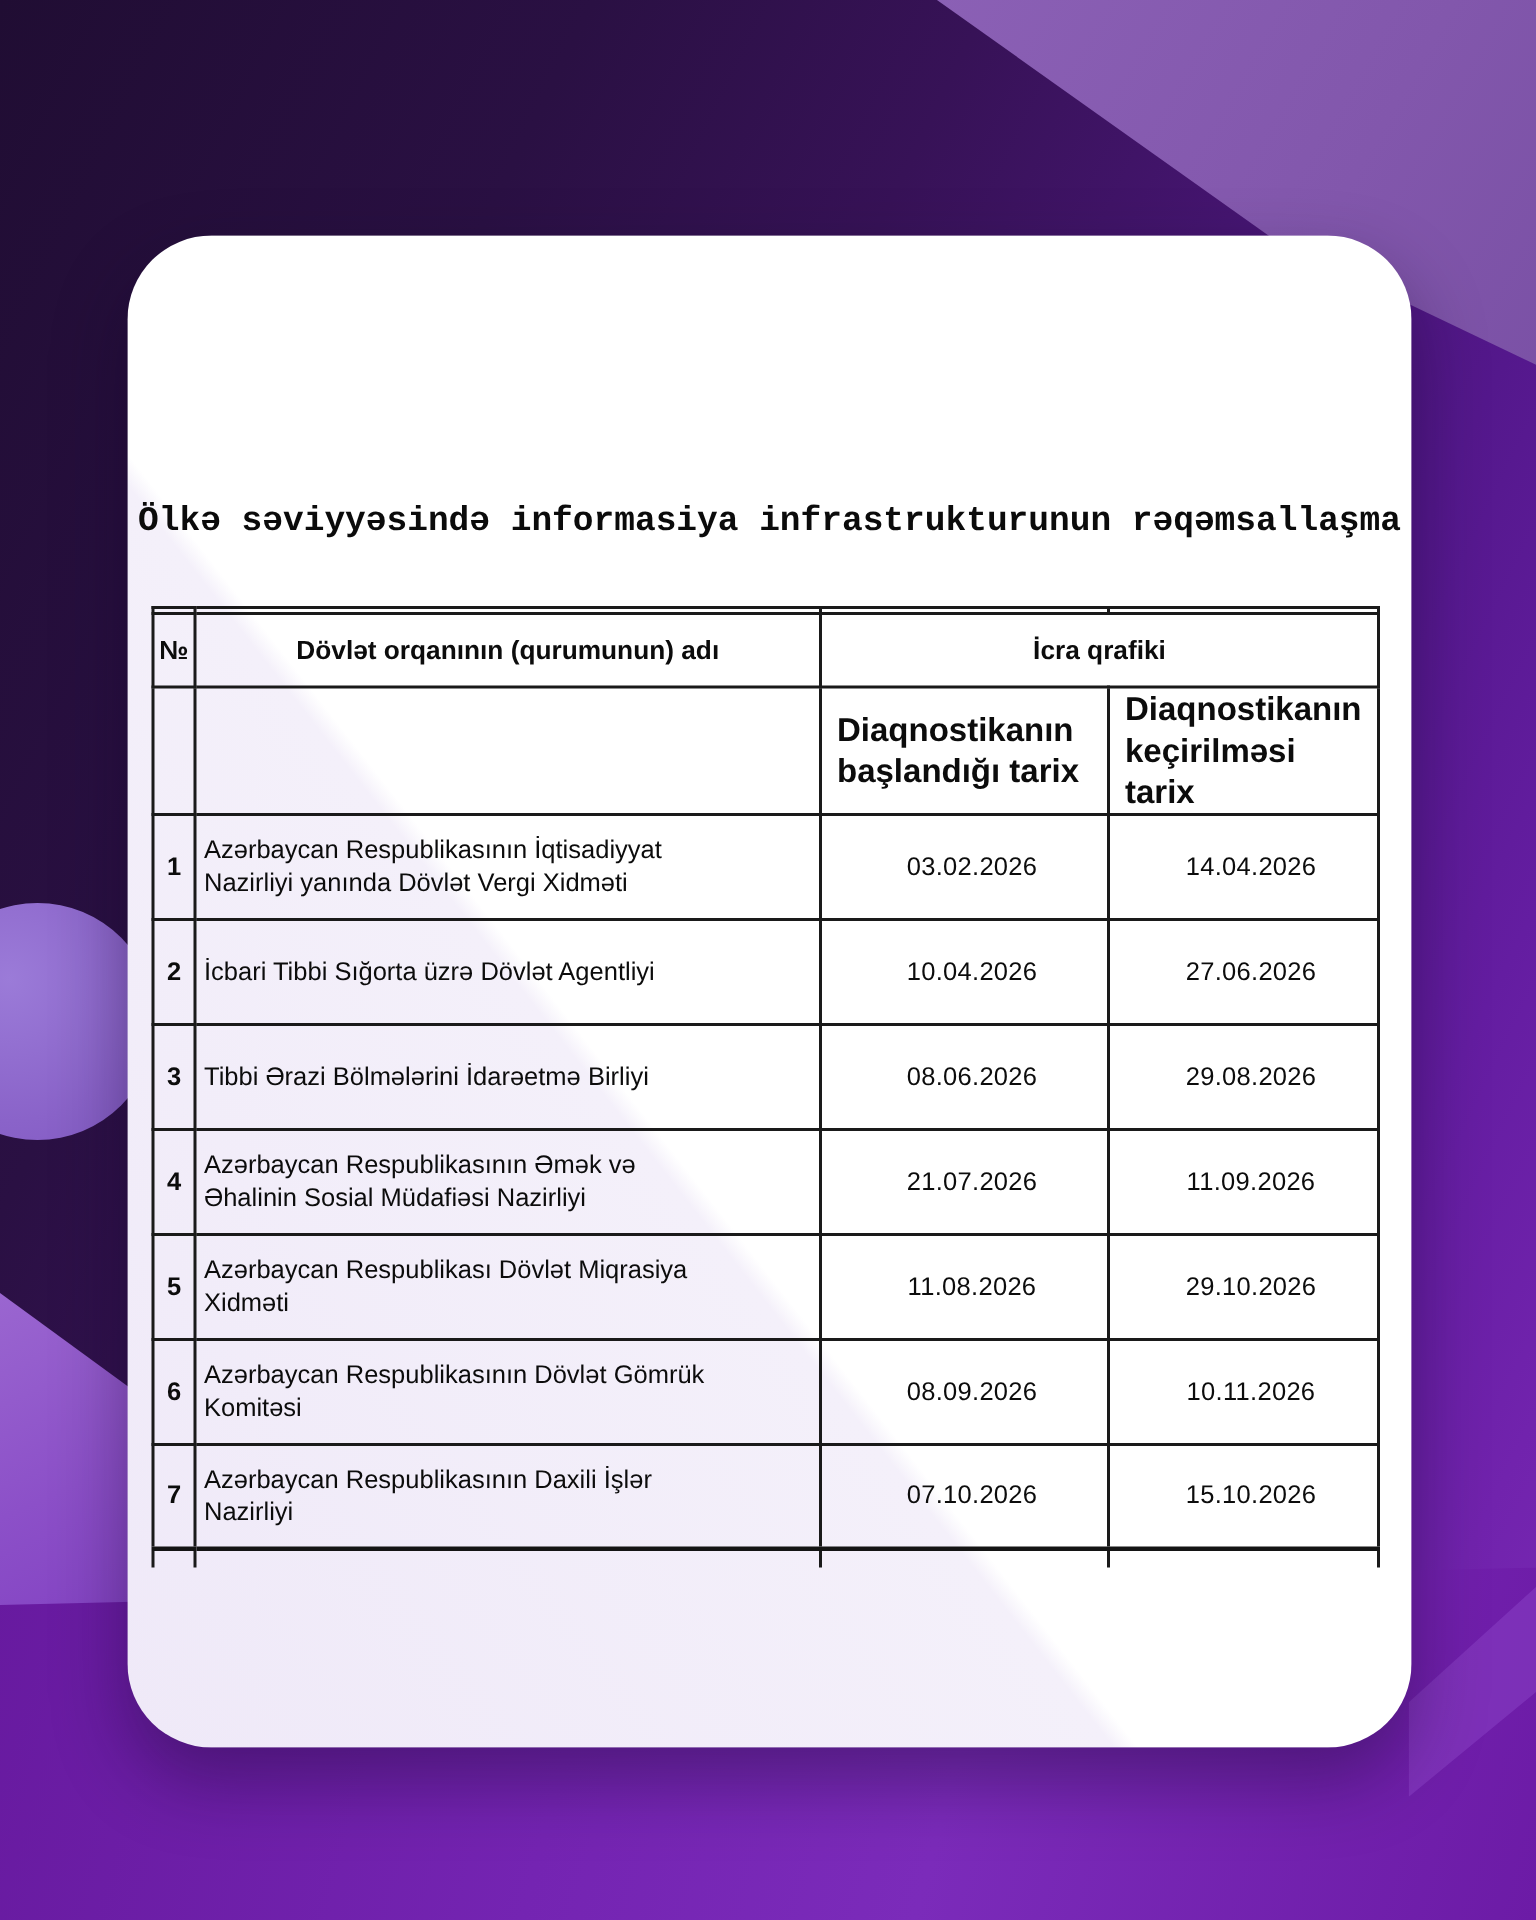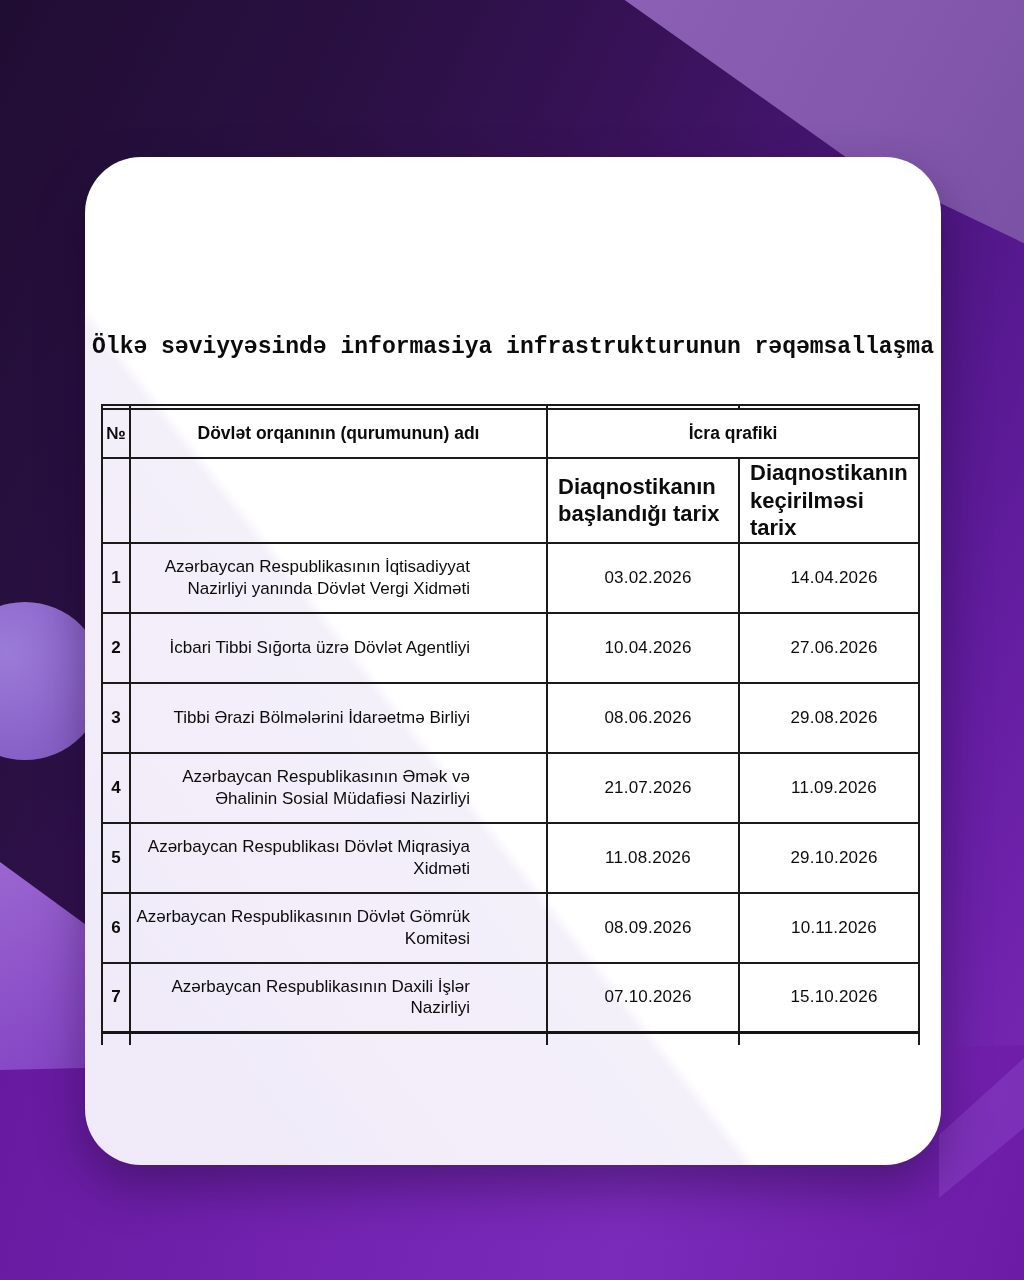--- a/index.html
+++ b/index.html
@@ -55,21 +55,21 @@
   }
   .doc-table td,.doc-table th{
     border:2px solid #1a1a1a;padding:0;vertical-align:middle;
     font-size:17px;overflow:hidden;
   }
   tr.sliver td{height:2px;border-top:2px solid #1a1a1a;border-bottom:2px solid #1a1a1a;}
   tr.head1 th{height:47px;font-weight:bold;font-size:17.5px;text-align:center;}
   tr.head2 th{height:60px;font-weight:bold;font-size:22px;line-height:1.25;text-align:left;padding:0 10px;}
   tr.data{height:70px;}
   tr.data td.num{font-weight:bold;text-align:center;}
-  tr.data td.org{text-align:right;line-height:1.28;padding:0 76px 0 5px;margin-top:28px;}
+  tr.data td.org{text-align:left;line-height:1.28;padding:0 76px 0 5px;margin-top:28px;}
   tr.data td.date{text-align:center;letter-spacing:.2px;padding-left:10px;}
   tr.data.last td{border-bottom:3px solid #141414;}
   tr.partial td{height:11px;border-bottom:none;}
 </style>
 </head>
 <body>
 
 <div class="page">
   <div class="bg-wedge-topright"></div>
   <div class="bg-band-left"></div>

